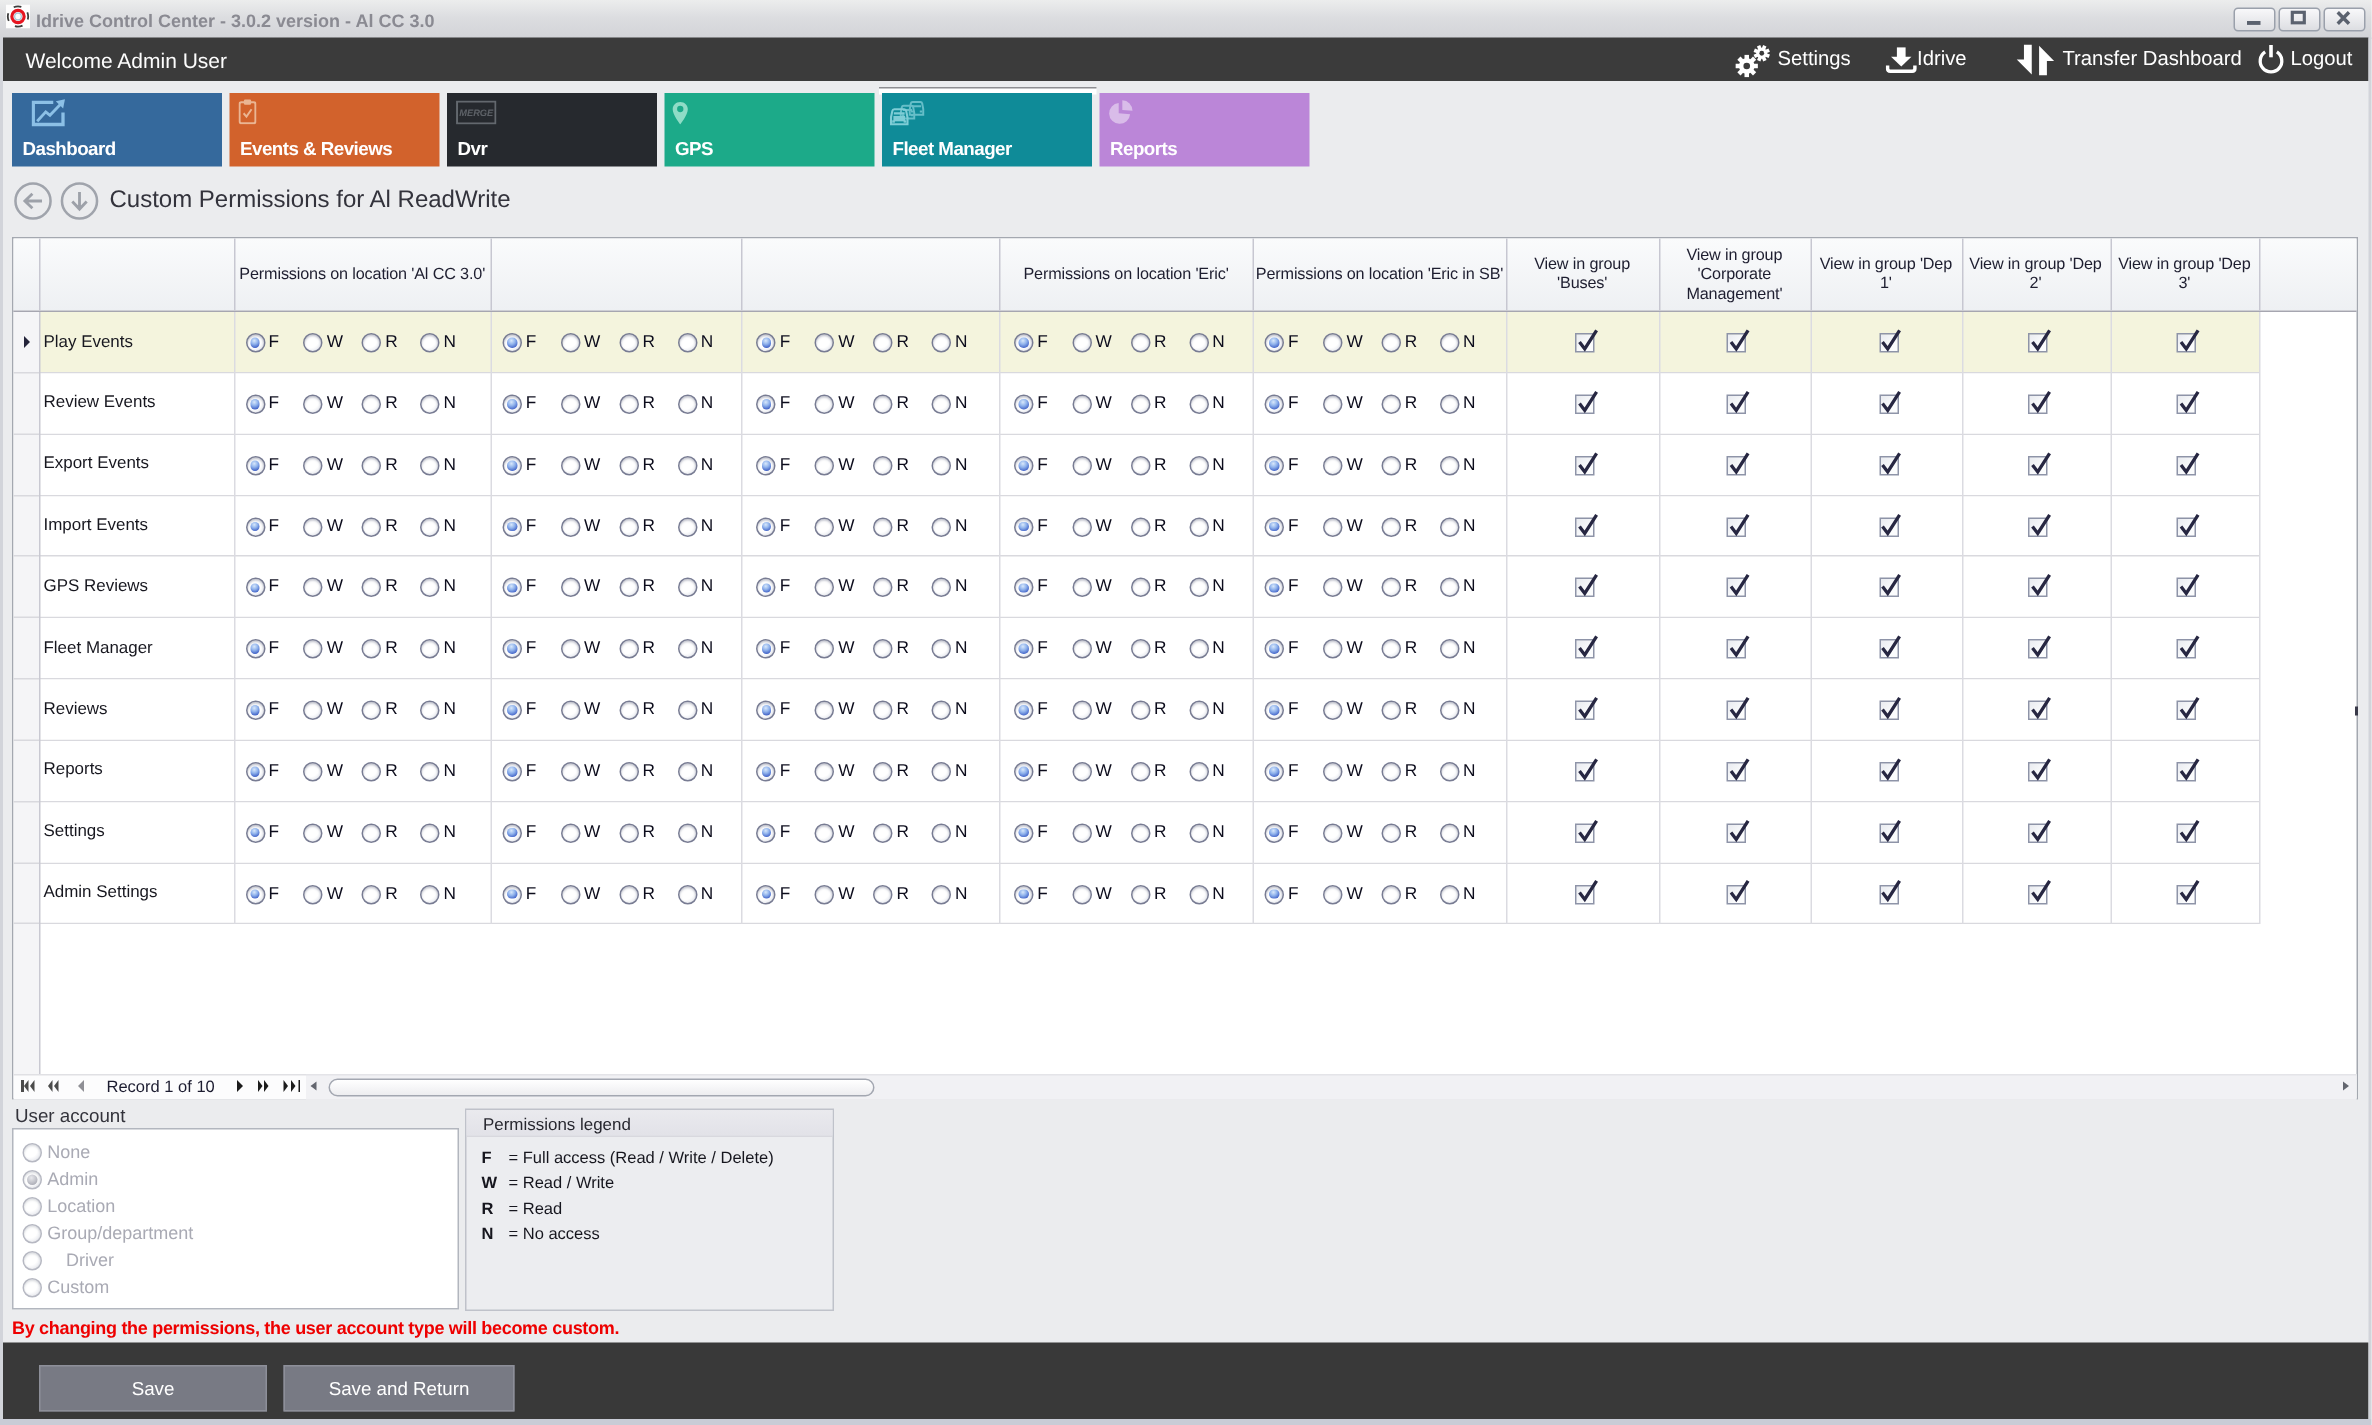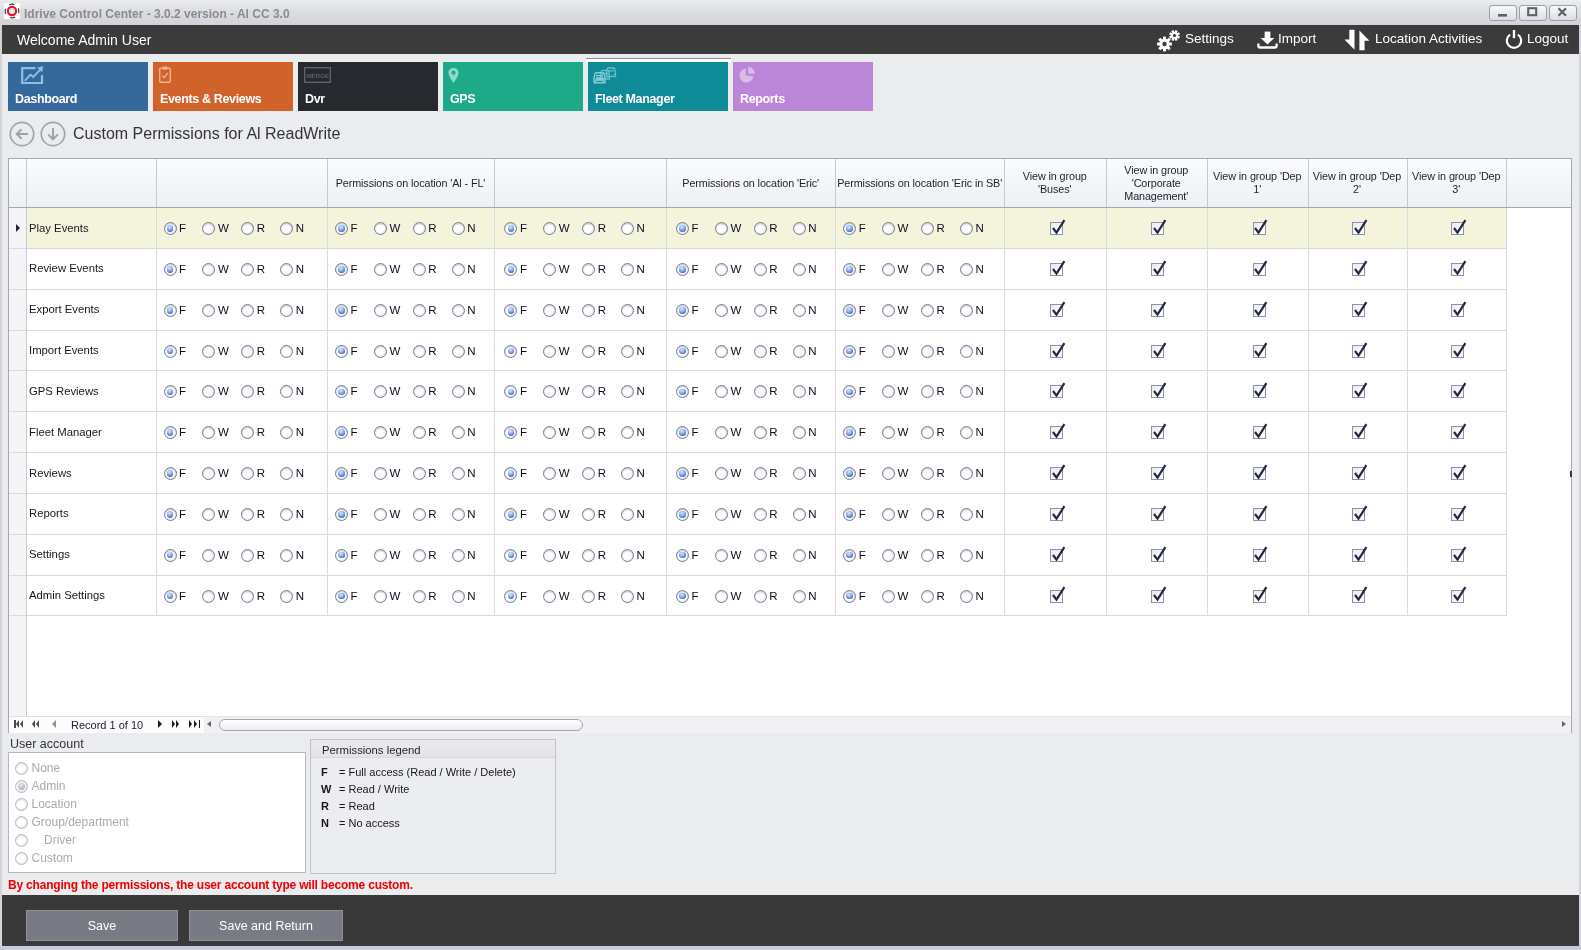--- a/index.html
+++ b/index.html
@@ -113,26 +113,26 @@
 </g>
 <circle cx="9.5" cy="15" r="2.2" fill="#3b3b3b"></circle>
 <circle cx="19.5" cy="6.5" r="1.6" fill="#3b3b3b"></circle>
 </svg>
 <span class="menuitem" style="left:1185px;top:31px">Settings</span>
 <svg class="abs" style="left:1257px;top:30px" width="22" height="20" viewBox="0 0 22 20">
 <rect x="7.6" y="1.6" width="5.8" height="7" fill="#fff"></rect>
 <polygon points="3.7,7.9 17.3,7.9 10.5,14.4" fill="#fff"></polygon>
 <path d="M1.4 13.6 V15.7 Q1.4 17.5 3.2 17.5 H17.8 Q19.6 17.5 19.6 15.7 V13.6" fill="none" stroke="#fff" stroke-width="2.3"></path>
 </svg>
-<span class="menuitem" style="left:1278px;top:31px">Import</span>
+<span class="menuitem" style="left:1278px;top:31px">Idrive</span>
 <svg class="abs" style="left:1344px;top:28px" width="26" height="24" viewBox="0 0 26 24">
 <path d="M5.3 1.8 H10.5 V21.7 L0.5 11.6 H5.3 Z" fill="#fff"></path>
 <path d="M20.6 22.2 H15.4 V2.5 L25.4 12.7 H20.6 Z" fill="#fff"></path>
 </svg>
-<span class="menuitem" style="left:1375px;top:31px">Location Activities</span>
+<span class="menuitem" style="left:1375px;top:31px">Transfer Dashboard</span>
 <svg class="abs" style="left:1504px;top:29px" width="20" height="22" viewBox="0 0 20 22">
 <path d="M6.1 5.6 A7.2 7.2 0 1 0 13.9 5.6" fill="none" stroke="#fff" stroke-width="2.2"></path>
 <rect x="8.8" y="1" width="2.4" height="8.2" fill="#fff"></rect>
 </svg>
 <span class="menuitem" style="left:1527px;top:31px">Logout</span>
 <div id="fleetind" class="abs"></div>
 <div class="tab" style="left:8px;background:#35699c">
     <span class="tlbl">Dashboard</span>
   </div>
 <div class="tab" style="left:153px;background:#d2622c">
@@ -190,21 +190,21 @@
 <circle cx="13" cy="13" r="11.7" fill="none" stroke="#a0a4ac" stroke-width="1.7"></circle>
 <path d="M19 13 H8.4 M12.6 8.2 L7.6 13 L12.6 17.8" fill="none" stroke="#9da1a9" stroke-width="1.9"></path>
 </svg>
 <svg class="abs" style="left:39.5px;top:121px" width="26" height="26" viewBox="0 0 26 26">
 <circle cx="13" cy="13" r="11.7" fill="none" stroke="#a0a4ac" stroke-width="1.7"></circle>
 <path d="M13 7 V17.6 M8.2 13.4 L13 18.4 L17.8 13.4" fill="none" stroke="#9da1a9" stroke-width="1.9"></path>
 </svg>
 <span id="heading" class="abs">Custom Permissions for Al ReadWrite</span>
 <div id="grid" class="abs">
 <div id="ghead" class="abs"></div>
-<div class="hcell" style="left:318.0px;width:167.0px">Permissions on location 'Al - FL'</div>
+<div class="hcell" style="left:147.0px;width:171.0px">Permissions on location 'Al CC 3.0'</div>
 <div class="hcell" style="left:826.4px;width:168.6px">Permissions on location 'Eric in SB'</div>
 <div class="hcell" style="left:657.0px;width:169.4px">Permissions on location 'Eric'</div>
 <div class="hcell" style="left:995.0px;width:101.5px">View in group<br>'Buses'</div>
 <div class="hcell" style="left:1096.5px;width:101.5px">View in group<br>'Corporate<br>Management'</div>
 <div class="hcell" style="left:1198.0px;width:100.5px">View in group 'Dep<br>1'</div>
 <div class="hcell" style="left:1298.5px;width:99.0px">View in group 'Dep<br>2'</div>
 <div class="hcell" style="left:1397.5px;width:99.5px">View in group 'Dep<br>3'</div>
 <div class="hline" style="left:16.8px"></div>
 <div class="hline" style="left:147.0px"></div>
 <div class="hline" style="left:318.0px"></div>

